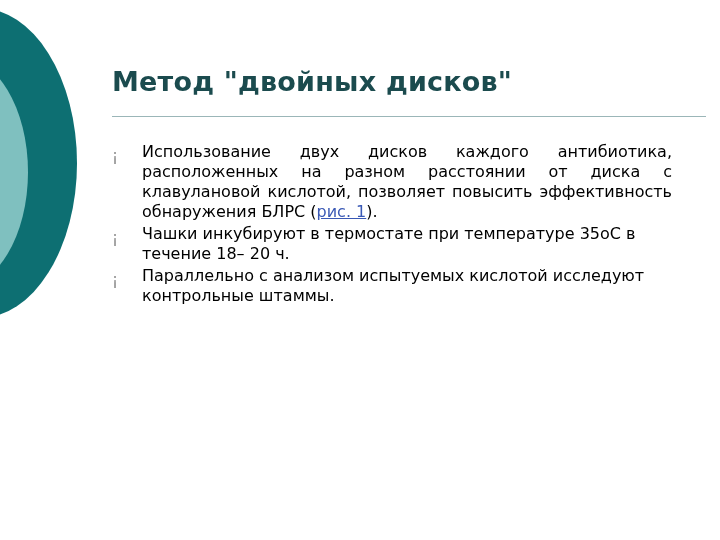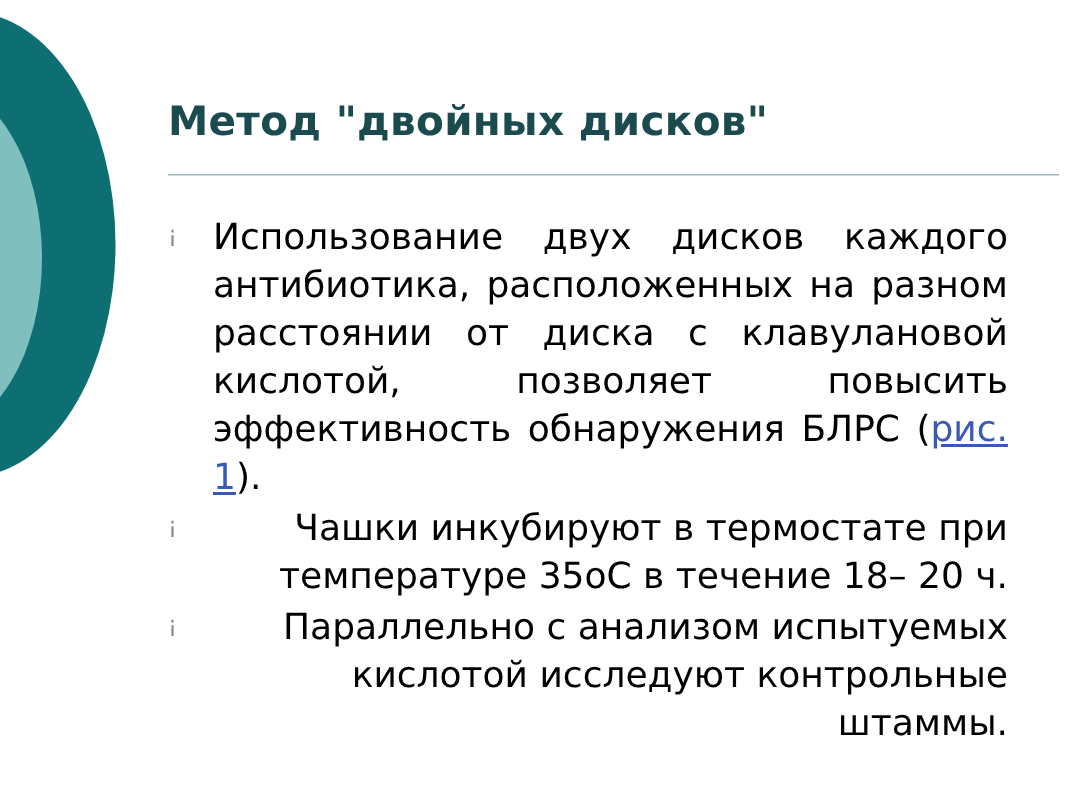--- a/index.html
+++ b/index.html
@@ -82,28 +82,28 @@
   .bullet-mark {
     flex: 0 0 auto;
     width: 30px;
     color: #8a8a8a;
     font-size: 15px;
     line-height: 28px;
     font-family: "DejaVu Sans", sans-serif;
   }
   .bullet-text {
     flex: 1 1 auto;
-    font-size: 24px;
-    line-height: 32px;
+    font-size: 16px;
+    line-height: 20px;
     color: #000000;
     text-align: justify;
     text-justify: inter-word;
   }
   .bullet-text.no-justify {
-    text-align: right;
+    text-align: left;
   }
   .link {
     color: #3a59b5;
     text-decoration: underline;
   }
 </style>
 </head>
 <body>
 
 <div class="slide">

